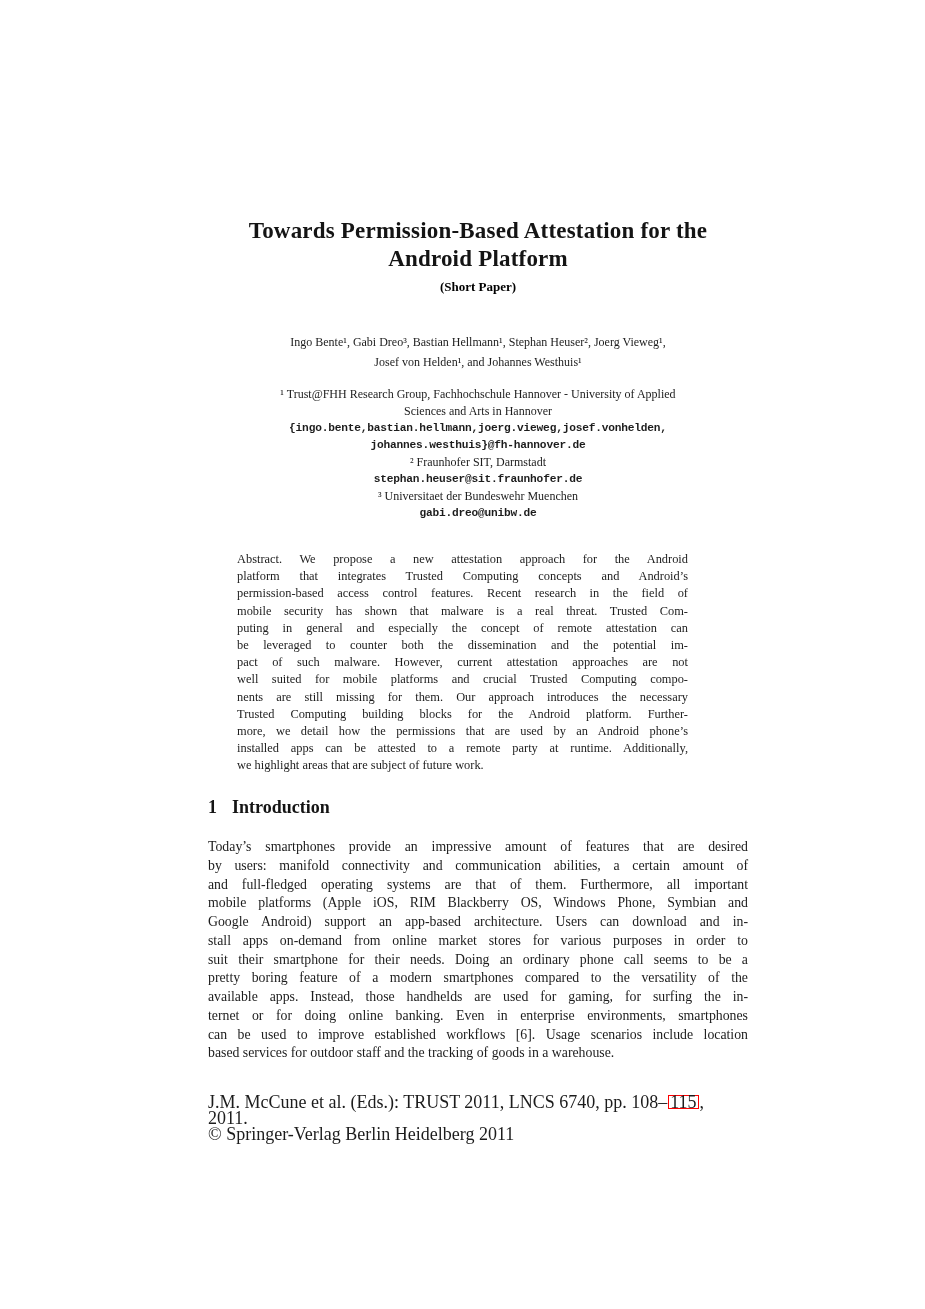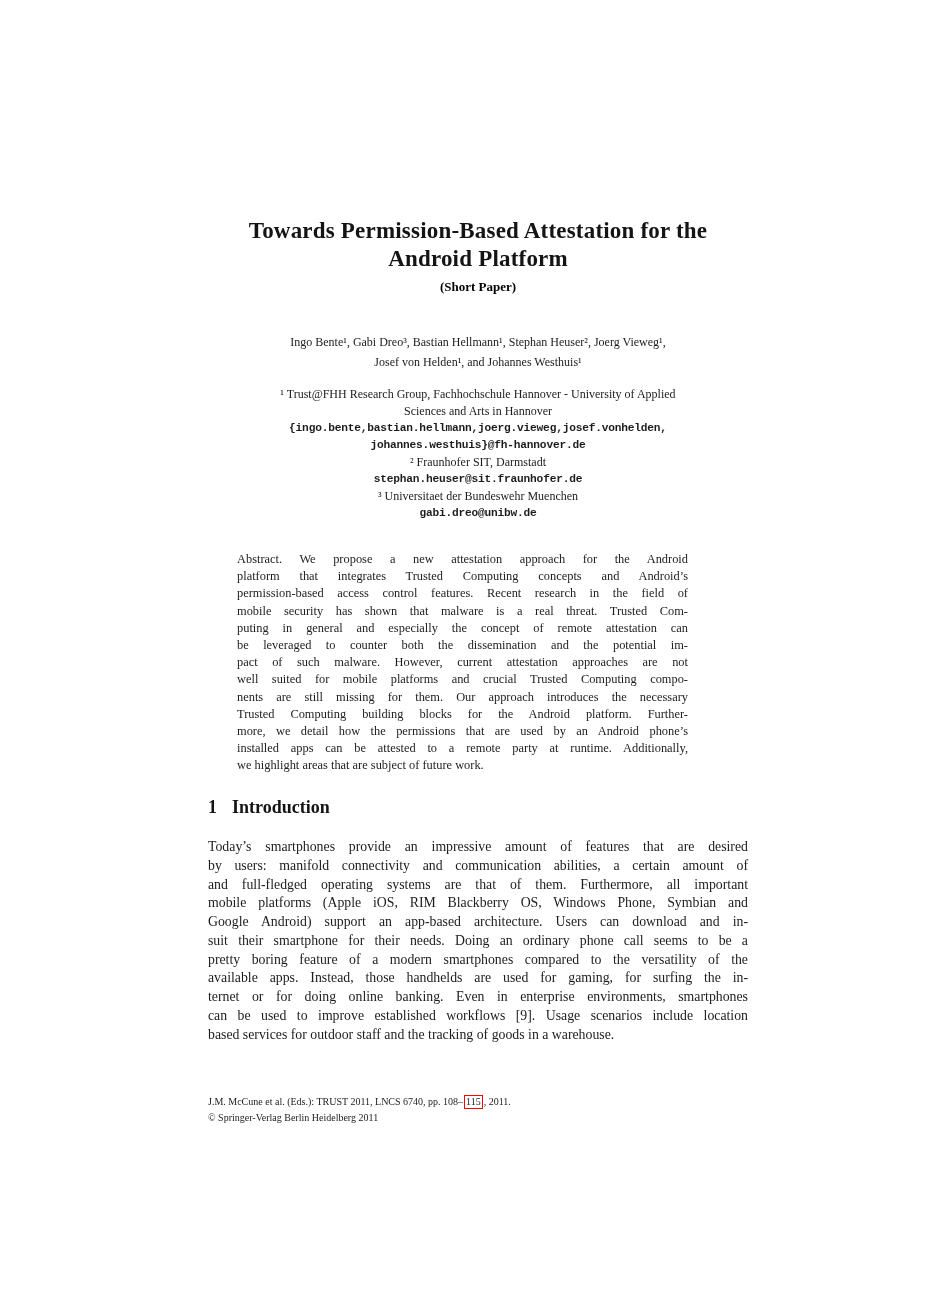--- a/index.html
+++ b/index.html
@@ -73,21 +73,21 @@
     line-height: 18.75px;
     color: #1c1c1c;
   }
   .jline { text-align: justify; text-align-last: justify; white-space: nowrap; }
   .jline.last { text-align-last: left; }
   
   .jline { white-space: normal; }
 
   .footer {
     top: 1094px;
-    font-size: 10px;
+    font-size: 18px;
     line-height: 16px;
     color: #1c1c1c;
   }
   .pageref {
     border: 1.5px solid #ff0000;
     padding: 0px 1px;
     margin: 0 1px;
     display: inline-block;
     line-height: 12px;
   }
@@ -139,25 +139,26 @@
   <div class="abs content-col section-heading">
     <span class="sec-num">1</span><span>Introduction</span>
   </div>
 
   <div class="abs content-col intro-para">
       <div class="jline">Today’s smartphones provide an impressive amount of features that are desired</div>
       <div class="jline">by users: manifold connectivity and communication abilities, a certain amount of</div>
       <div class="jline">and full-fledged operating systems are that of them. Furthermore, all important</div>
       <div class="jline">mobile platforms (Apple iOS, RIM Blackberry OS, Windows Phone, Symbian and</div>
       <div class="jline">Google Android) support an app-based architecture. Users can download and in-</div>
+      <div class="jline">stall apps on-demand from online market stores for various purposes in order to</div>
       <div class="jline">suit their smartphone for their needs. Doing an ordinary phone call seems to be a</div>
       <div class="jline">pretty boring feature of a modern smartphones compared to the versatility of the</div>
       <div class="jline">available apps. Instead, those handhelds are used for gaming, for surfing the in-</div>
       <div class="jline">ternet or for doing online banking. Even in enterprise environments, smartphones</div>
-      <div class="jline">can be used to improve established workflows [9]. Usage scenarios include location</div>
+      <div class="jline">can be used to improve established workflows [6]. Usage scenarios include location</div>
       <div class="jline last">based services for outdoor staff and the tracking of goods in a warehouse.</div>
     </div>
 
   <div class="abs content-col footer">
     <div><span>J.M. McCune et al. (Eds.): TRUST 2011, LNCS 6740, pp. 108–</span><span class="pageref">115</span><span>, 2011.</span></div>
     <div>© Springer-Verlag Berlin Heidelberg 2011</div>
   </div>
 
 </div>
 

